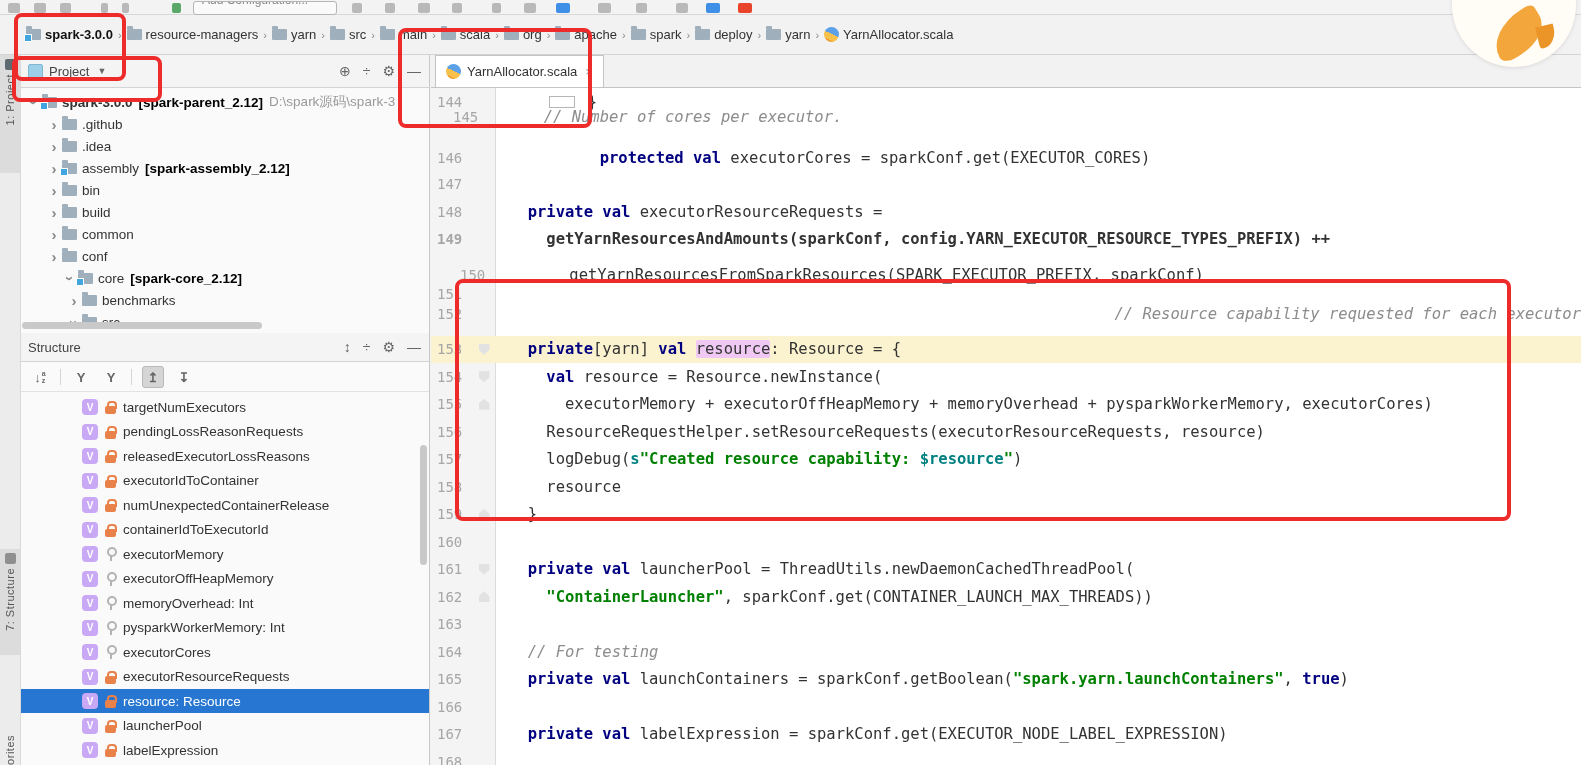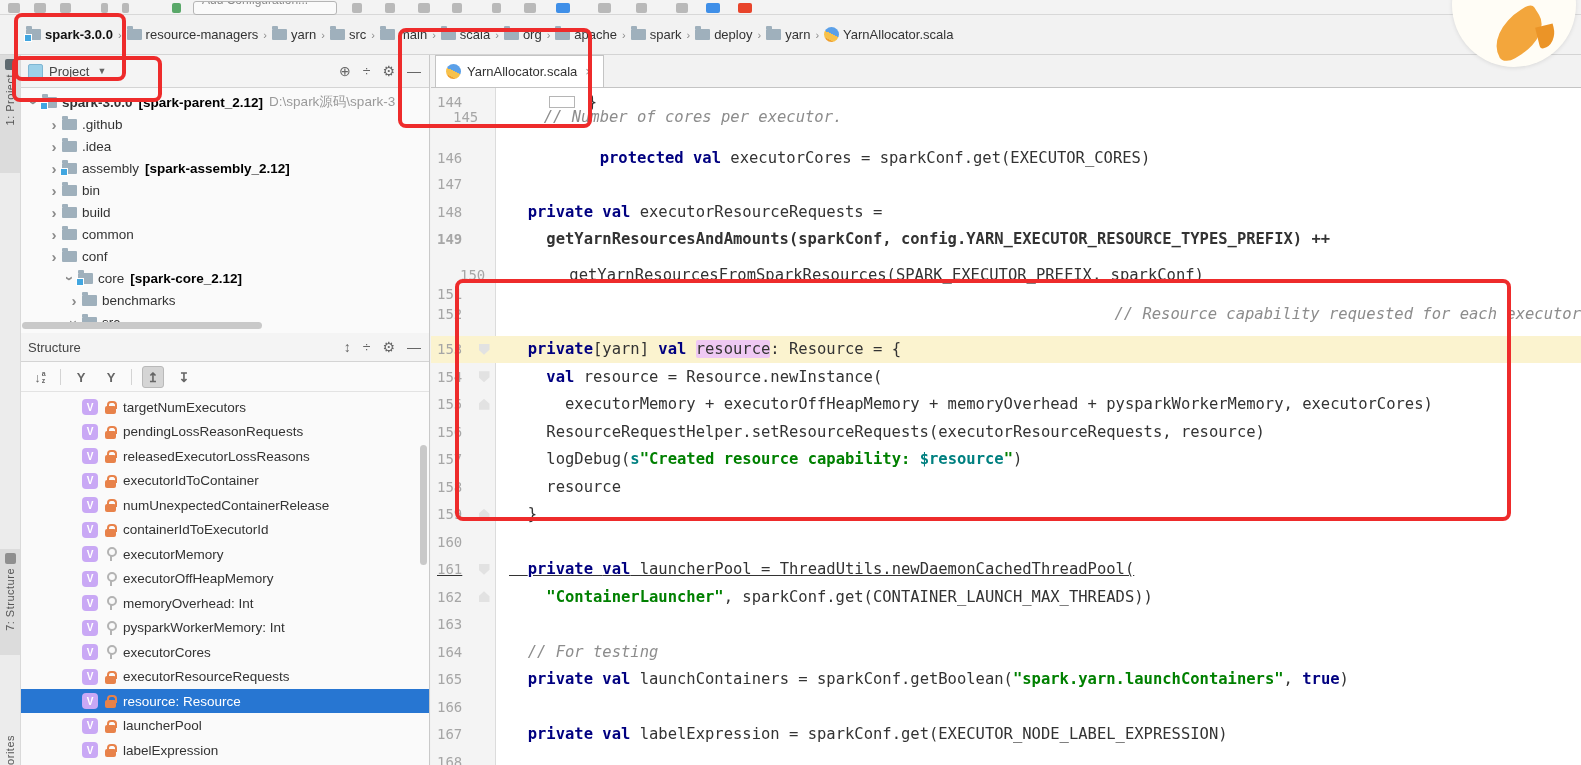--- a/index.html
+++ b/index.html
@@ -502,21 +502,21 @@
           <span class="lfold">
             <span class="fold-up"></span>
           </span>
           <span class="ltext"><span class="t-p">  }</span></span>
         </div>
         <div class="line" style="top: 440px;">
           <span class="lnum">160</span>
           <span class="lfold"></span>
           <span class="ltext"></span>
         </div>
-        <div class="line" style="top: 467.5px; text-decoration: underline;">
+        <div class="line" style="top: 467.5px;">
           <span class="lnum">161</span>
           <span class="lfold">
             <span class="fold-down"></span>
           </span>
           <span class="ltext"><span class="t-p">  </span><span class="t-k">private</span><span class="t-p"> </span><span class="t-k">val</span><span class="t-p"> launcherPool = ThreadUtils.newDaemonCachedThreadPool(</span></span>
         </div>
         <div class="line" style="top: 495px;">
           <span class="lnum">162</span>
           <span class="lfold">
             <span class="fold-up"></span>

